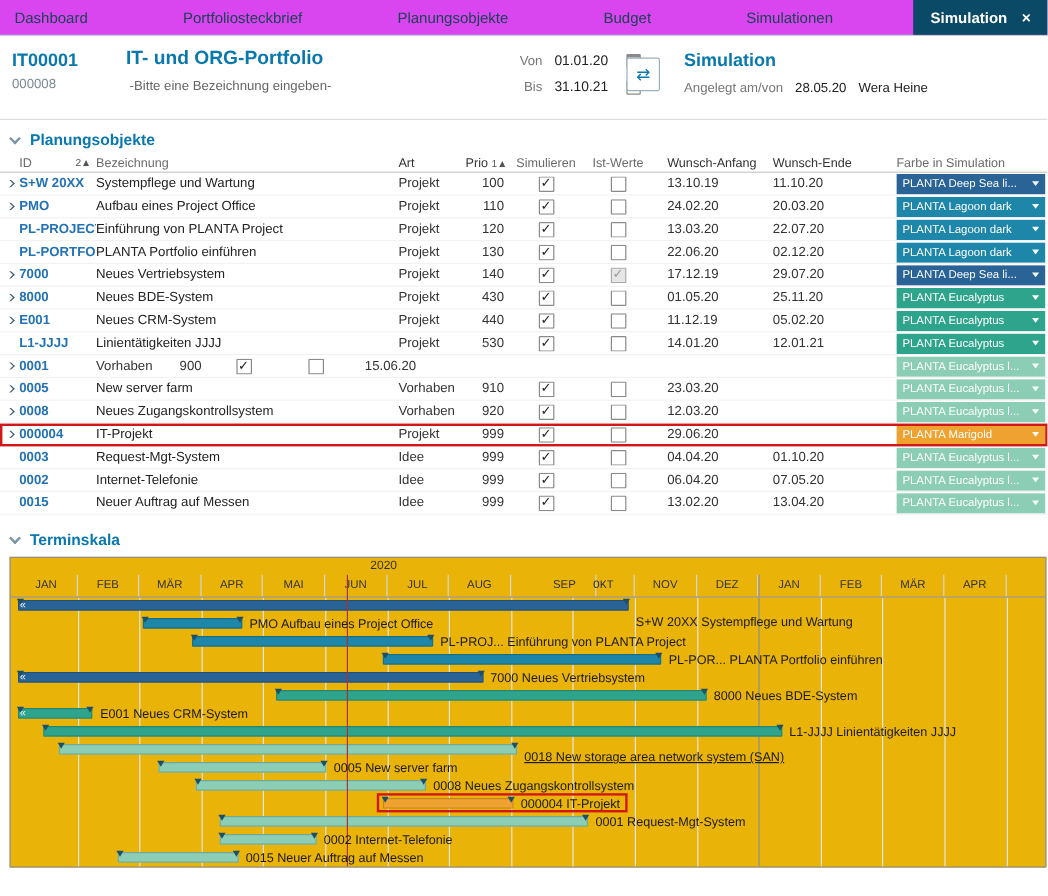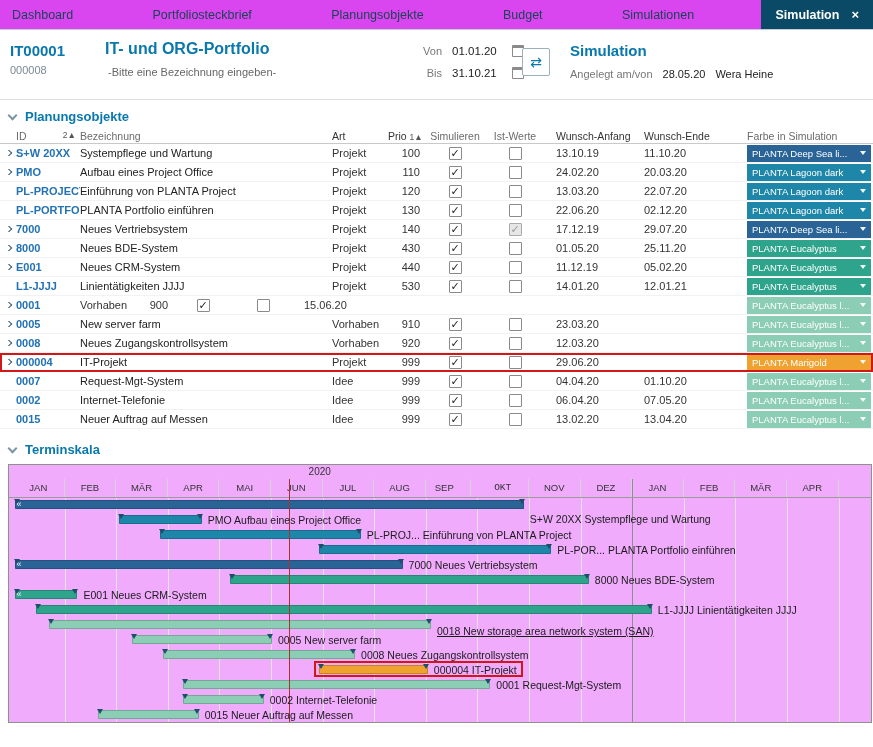--- a/index.html
+++ b/index.html
@@ -14,21 +14,21 @@
   .nav .tab.active { background:#0a4a66; color:#fff; font-weight:bold; padding:0 14px; gap:12px; }
   .nav .tab.active .close { font-weight:bold; font-size:13px; color:#fff; }
 
   
   .hdr { position: relative; height: 70px; border-bottom: 1px solid #ddd; }
   .pid { position:absolute; left:10px; top:12px; font-size:15px; font-weight:bold; color:#0878ad; }
   .pid-sub { position:absolute; left:10px; top:34px; font-size:11px; color:#7a8a94; }
   .htitle { position:absolute; left:105px; top:10px; font-size:16px; font-weight:bold; color:#0878ad; }
   .hsub { position:absolute; left:108px; top:36px; font-size:11px; color:#666; }
   .date-row { position:absolute; left:418px; display:flex; align-items:center; gap:10px; }
-  .date-row .lbl { width:24px; text-align:right; font-size:11px; color:#777; }
+  .date-row .lbl { width:24px; text-align:right; font-size:11px; color:#777;margin-left:10px; }
   .date-row .val { width:50px; font-size:11.5px; color:#222; }
   .cal { width:12px; height:12px; border:1px solid #8a8a8a; border-top:3px solid #8a8a8a; border-radius:1px; }
   .sync-btn { position:absolute; left:522px; top:18px; width:28px; height:28px; border:1px solid #9ab0bb;
     background:#fff; color:#0878ad; font-size:14px; line-height:26px; text-align:center; border-radius:2px; }
   .sim-title { position:absolute; left:570px; top:12px; font-size:15px; font-weight:bold; color:#0878ad; }
   .sim-meta { position:absolute; left:570px; top:38px; font-size:11px; display:flex; gap:10px; }
   .sim-meta .lbl { color:#777; }
   .sim-meta .val { color:#222; }
 
   
@@ -64,21 +64,21 @@
     line-height:11px; text-align:center; color:#222; font-weight:bold; border-radius:1px; }
   .cb.on::after { content:"✓"; }
   .cb.dis { background:#e6e6e6; border-color:#aaa; color:#9a9a9a; }
   .colorsel { height:17px; width:124px; display:flex; align-items:center; justify-content:space-between;
     padding:0 5px; color:#fff; font-size:9.5px; white-space:nowrap; overflow:hidden; }
   .dd-arrow { width:0; height:0; border-left:3.5px solid transparent; border-right:3.5px solid transparent;
     border-top:4px solid rgba(255,255,255,.95); flex:none; margin-left:3px; }
 
   
   .gantt { position:relative; margin:2px 0 0 8px; width:864px; height:259px;
-    border:1px solid #909090; background:#f0abfc; overflow:hidden; }
+    border:1px solid #909090; background:#eab308; overflow:hidden; }
   .gyear { position:absolute; top:1px; font-size:10px; color:#333; z-index:2; }
   .gmonth { position:absolute; top:14px; height:18px; line-height:18px; text-align:center;
     font-size:9.5px; color:#333; border-right:1px solid #d5d5d5; z-index:1; }
   .gmonths-line { position:absolute; left:0; right:0; top:32px; height:1px; background:#9a9a9a; z-index:2; }
   .gridline { position:absolute; top:33px; bottom:0; width:1px; background:#e4e4e4; z-index:1; }
   .gridline.year { background:#8e8e8e; top:14px; }
   .nowline { position:absolute; top:14px; bottom:0; width:1px; background:#a83232; z-index:3; }
   .bar { position:absolute; height:9px; border-radius:1px; box-shadow: inset 0 0 0 1px rgba(0,0,0,.18); z-index:2; }
   .p-hatch { background-image: repeating-linear-gradient(135deg, rgba(255,255,255,.45) 0 2px, transparent 2px 6px); }
   .p-dots { background-image: repeating-linear-gradient(90deg, rgba(0,70,50,.38) 0 3px, transparent 3px 7px);
@@ -453,21 +453,21 @@
       <div class="tc c-farbe">
         <div class="colorsel" style="background: rgb(239, 162, 47);">
           <span>PLANTA Marigold</span>
           <span class="dd-arrow"></span>
         </div>
       </div>
     </div>
     <div class="trow">
       <div class="tc c-exp"></div>
       <div class="tc c-id">
-        <span>0007</span>
+        <span>0003</span>
       </div>
       <div class="tc c-name">Request-Mgt-System</div>
       <div class="tc c-art">Idee</div>
       <div class="tc c-prio">999</div>
       <div class="tc c-sim">
         <span class="cb on"></span>
       </div>
       <div class="tc c-ist">
         <span class="cb"></span>
       </div>
@@ -538,21 +538,21 @@
 <div class="gantt" id="gantt">
     <div class="gyear" style="left: 299.6px;">2020</div>
     <div class="gmonth" style="left: 4px; width: 51.6px;">JAN</div>
     <div class="gmonth" style="left: 55.6px; width: 51.6px;">FEB</div>
     <div class="gmonth" style="left: 107.2px; width: 51.6px;">MÄR</div>
     <div class="gmonth" style="left: 158.8px; width: 51.6px;">APR</div>
     <div class="gmonth" style="left: 210.4px; width: 51.6px;">MAI</div>
     <div class="gmonth" style="left: 262px; width: 51.6px;">JUN</div>
     <div class="gmonth" style="left: 313.6px; width: 51.6px;">JUL</div>
     <div class="gmonth" style="left: 365.2px; width: 51.6px;">AUG</div>
-    <div class="gmonth" style="left: 410px; width: 51.6px;">SEP</div>
+    <div class="gmonth" style="left: 436px; width: 51.6px;">SEP</div>
     <div class="gmonth" style="left: 468.4px; width: 51.6px; font-family: Liberation Mono, monospace;">OKT</div>
     <div class="gmonth" style="left: 520px; width: 51.6px;">NOV</div>
     <div class="gmonth" style="left: 571.6px; width: 51.6px;">DEZ</div>
     <div class="gmonth" style="left: 623.2px; width: 51.6px;">JAN</div>
     <div class="gmonth" style="left: 674.8px; width: 51.6px;">FEB</div>
     <div class="gmonth" style="left: 726.4px; width: 51.6px;">MÄR</div>
     <div class="gmonth" style="left: 778px; width: 51.6px;">APR</div>
     <div class="gmonths-line"></div>
     <div class="gridline" style="left: 55.6px;"></div>
     <div class="gridline" style="left: 107.2px;"></div>

